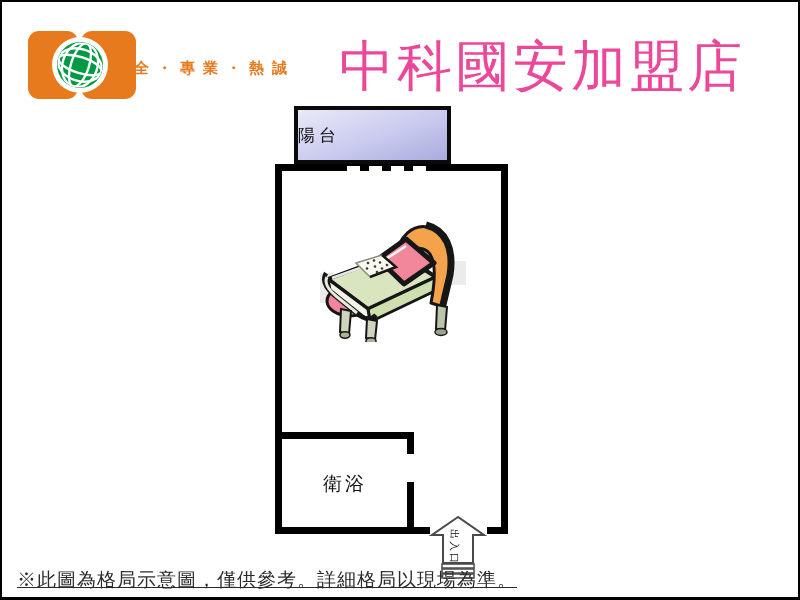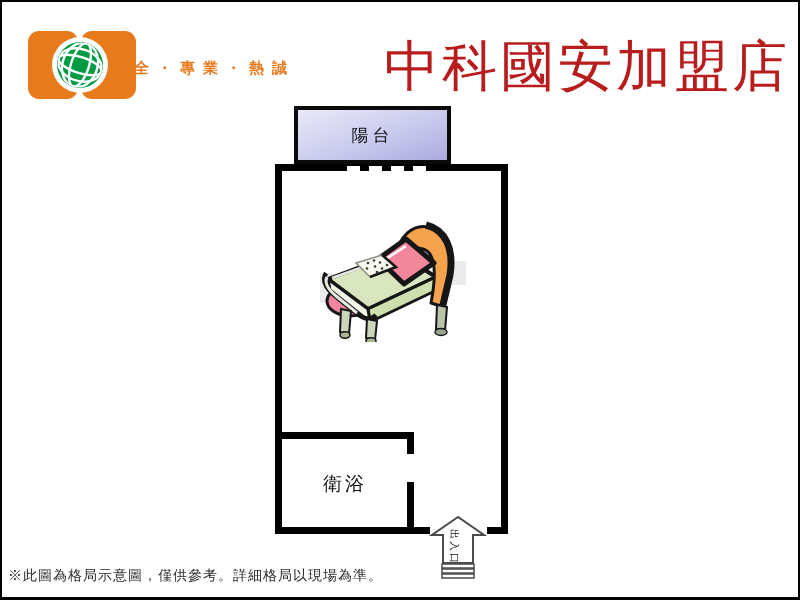--- a/index.html
+++ b/index.html
@@ -16,56 +16,55 @@
     font-weight:bold;font-size:15px;letter-spacing:8px;color:var(--brand_orange,#e87a1e);
     white-space:nowrap;
     margin-top:30px;
   }
   #brand{
     left:106px;top:44px;font-family:"Liberation Sans",sans-serif;
     font-weight:bold;font-size:49px;letter-spacing:3px;color:var(--brand_green,#009a44);
     white-space:nowrap;
   }
   #store-title{
-    left:337px;top:28px;font-size:55px;letter-spacing:3px;color:#b91c1c;
+    left:337px;top:28px;font-size:55px;letter-spacing:3px;color:#ec4899;
     white-space:nowrap;
-    margin-left:45px;
   }
   
   .wall{background:var(--wall_black,#000);}
   #wall-top{left:273px;top:162px;width:233px;height:7px;}
   #wall-left{left:273px;top:162px;width:7px;height:370px;}
   #wall-right{left:499px;top:162px;width:7px;height:370px;}
   #wall-bottom-left{left:273px;top:525px;width:155px;height:7px;}
   #wall-bottom-right{left:485px;top:525px;width:21px;height:7px;}
   #bath-wall-h{left:280px;top:430px;width:132px;height:7px;}
   #bath-wall-v-stub{left:405px;top:437px;width:7px;height:15px;}
   #bath-wall-v{left:405px;top:480px;width:7px;height:45px;}
   .door-dash{top:164px;width:13px;height:5px;background:#fff;}
   
   #balcony{
     left:292px;top:104px;width:157px;height:58px;box-sizing:border-box;
     border:4px solid #0a0a0a;
     background:linear-gradient(160deg,var(--balcony_light,#e9e9f8) 0%,#c9caee 55%,var(--balcony_dark,#a9abdd) 100%);
-    display:flex;align-items:center;justify-content:center;
+    display:flex;align-items:center;justify-content:flex-start;
   }
   #balcony-label{font-size:17px;letter-spacing:4px;color:#111;}
   
   #bathroom-label{left:321px;top:469px;font-size:19px;letter-spacing:3px;color:#111;font-family:Liberation Serif, serif;}
   #entrance-gap{left:428px;top:524px;width:57px;height:9px;background:#fff;}
   #entrance-arrow{left:427px;top:511px;width:62px;height:68px;}
   #entrance-label{
     left:459px;top:527px;font-size:10px;letter-spacing:2px;color:#111;
     transform:rotate(90deg);transform-origin:0 0;white-space:nowrap;
   }
   
   #bed{left:318px;top:215px;width:160px;height:125px;}
   
   #disclaimer{
-    left:6px;top:565px;font-size:14px;letter-spacing:1px;color:#2a2a2a;white-space:nowrap;
+    left:15px;top:565px;font-size:19px;letter-spacing:1px;color:#2a2a2a;white-space:nowrap;text-decoration:underline;
   }
 </style>
 </head>
 <body>
 
 <div id="page">
 
   <svg id="logo" class="abs" viewBox="0 0 108 68" xmlns="http://www.w3.org/2000/svg">
     <rect x="0" y="0" width="50" height="68" rx="11" fill="#e87a1e"></rect>
     <rect x="53" y="0" width="55" height="68" rx="11" fill="#e87a1e"></rect>

